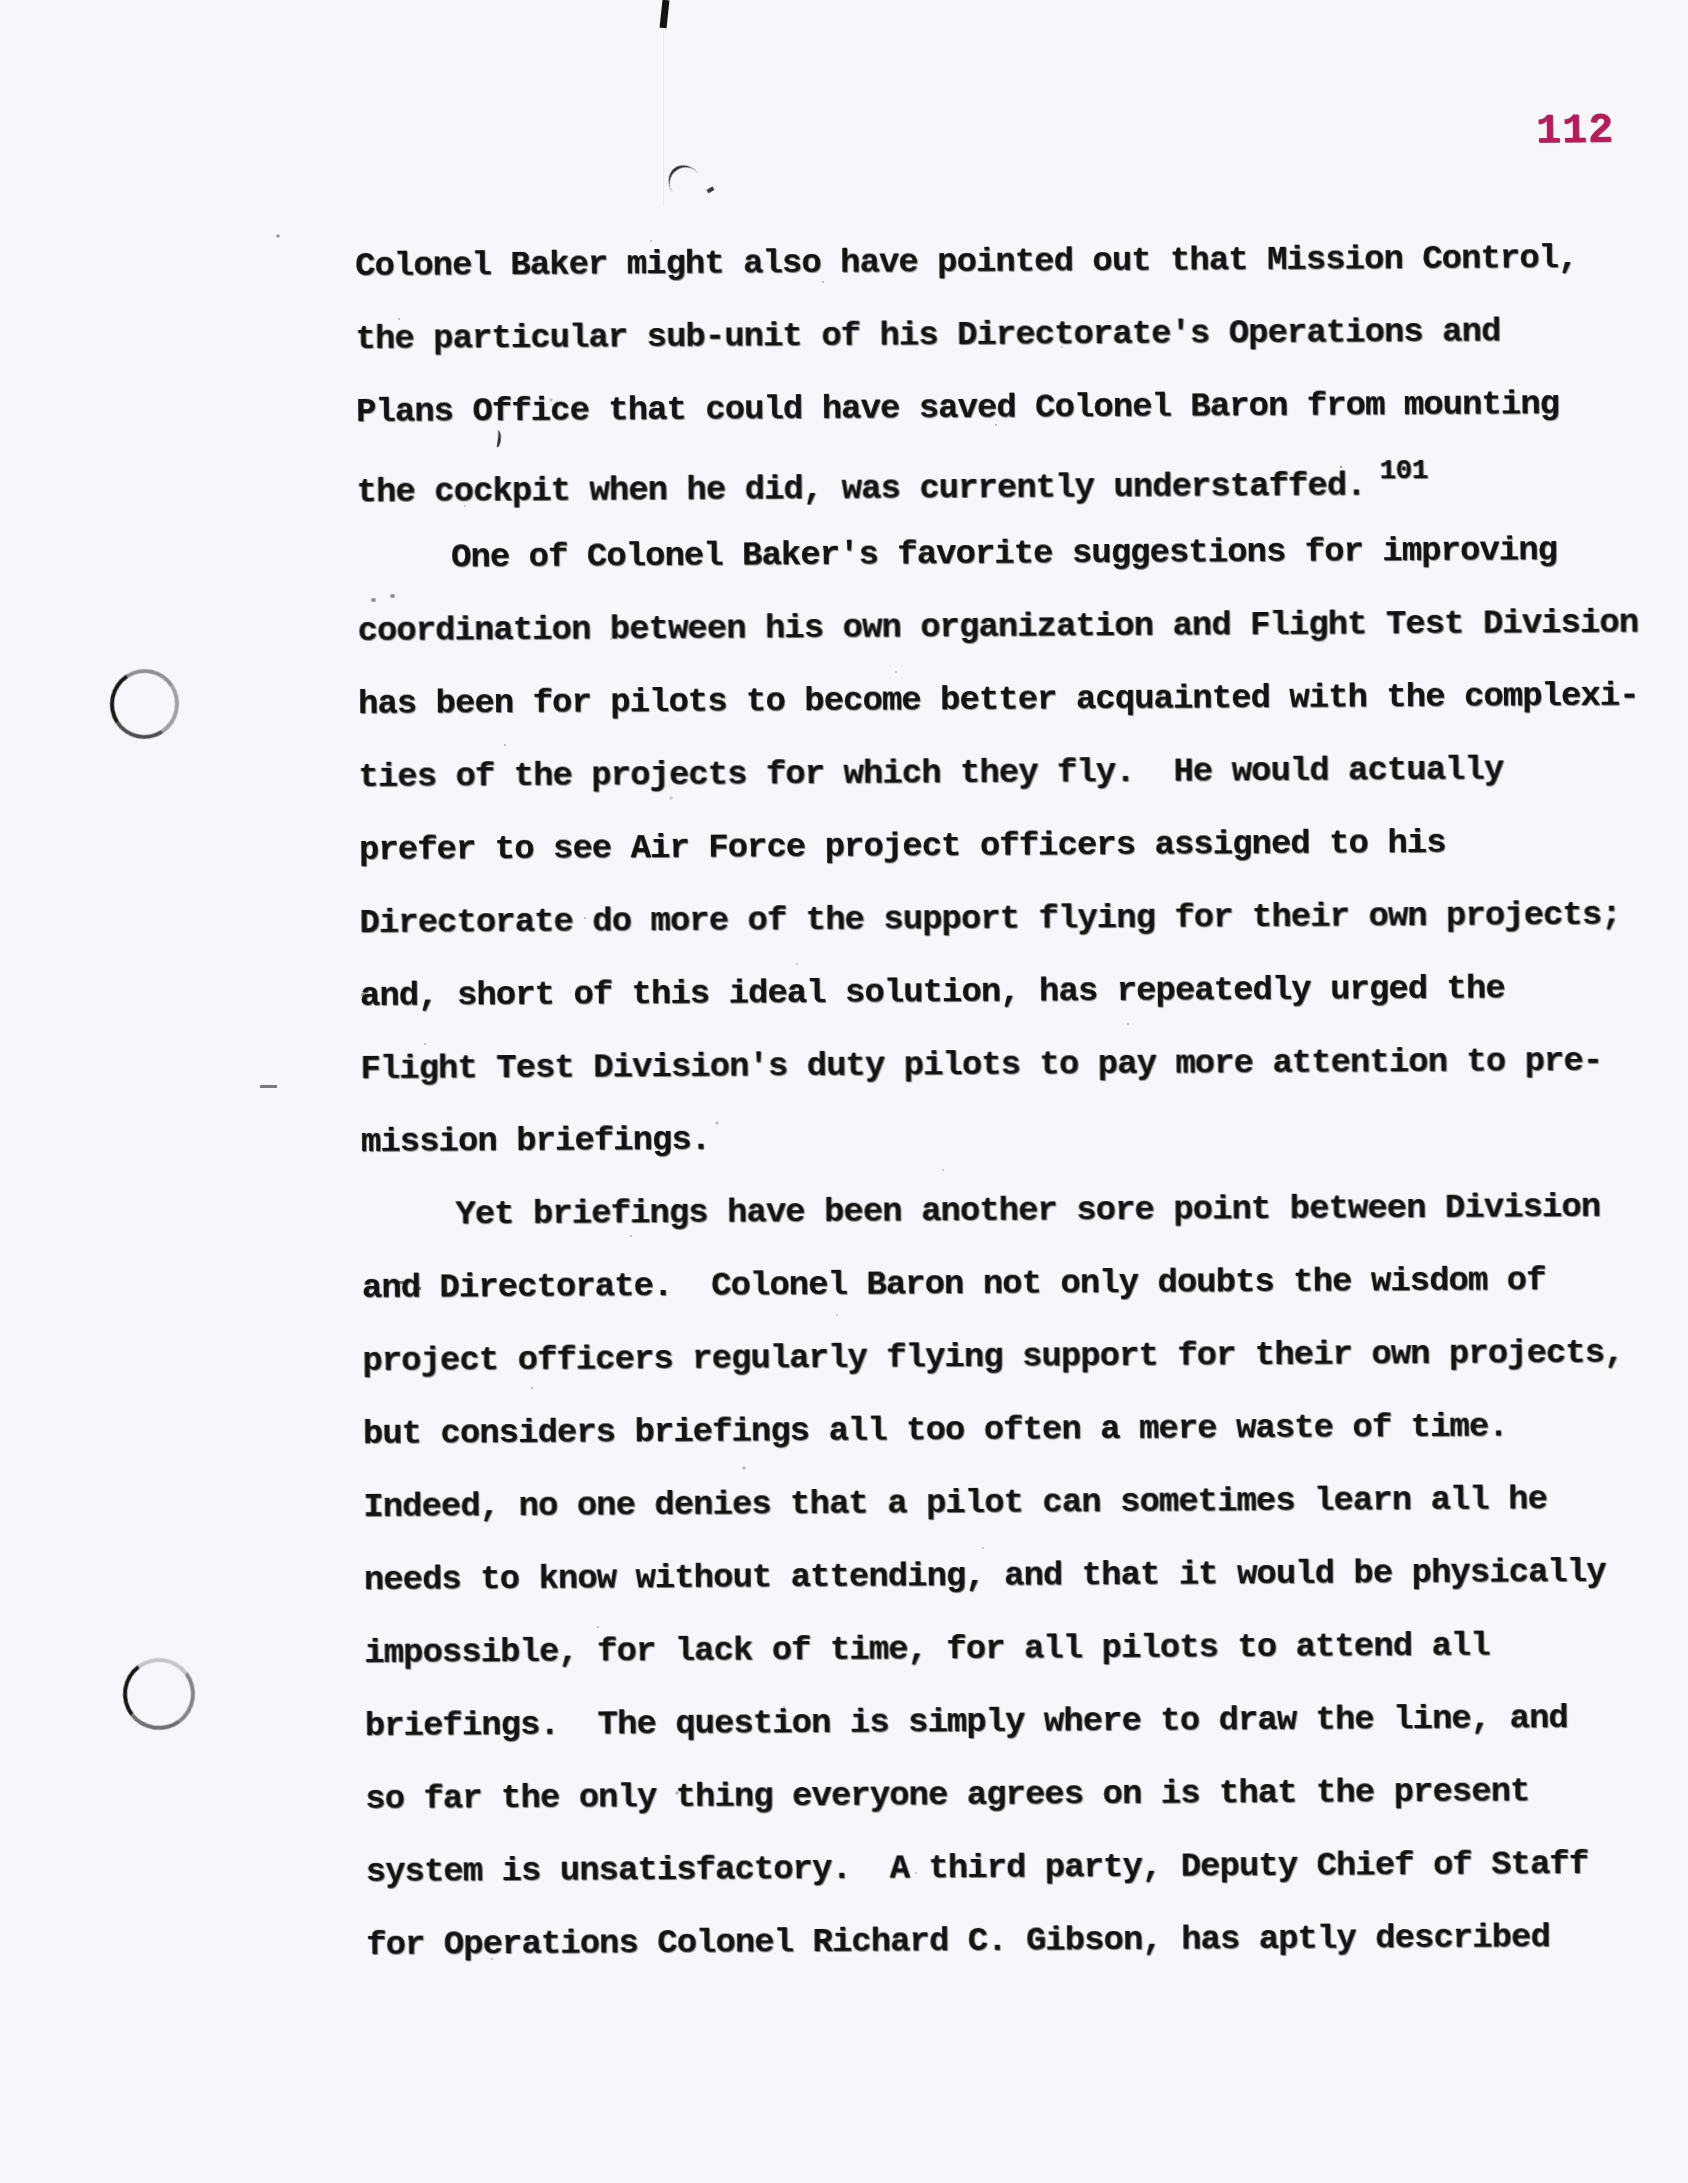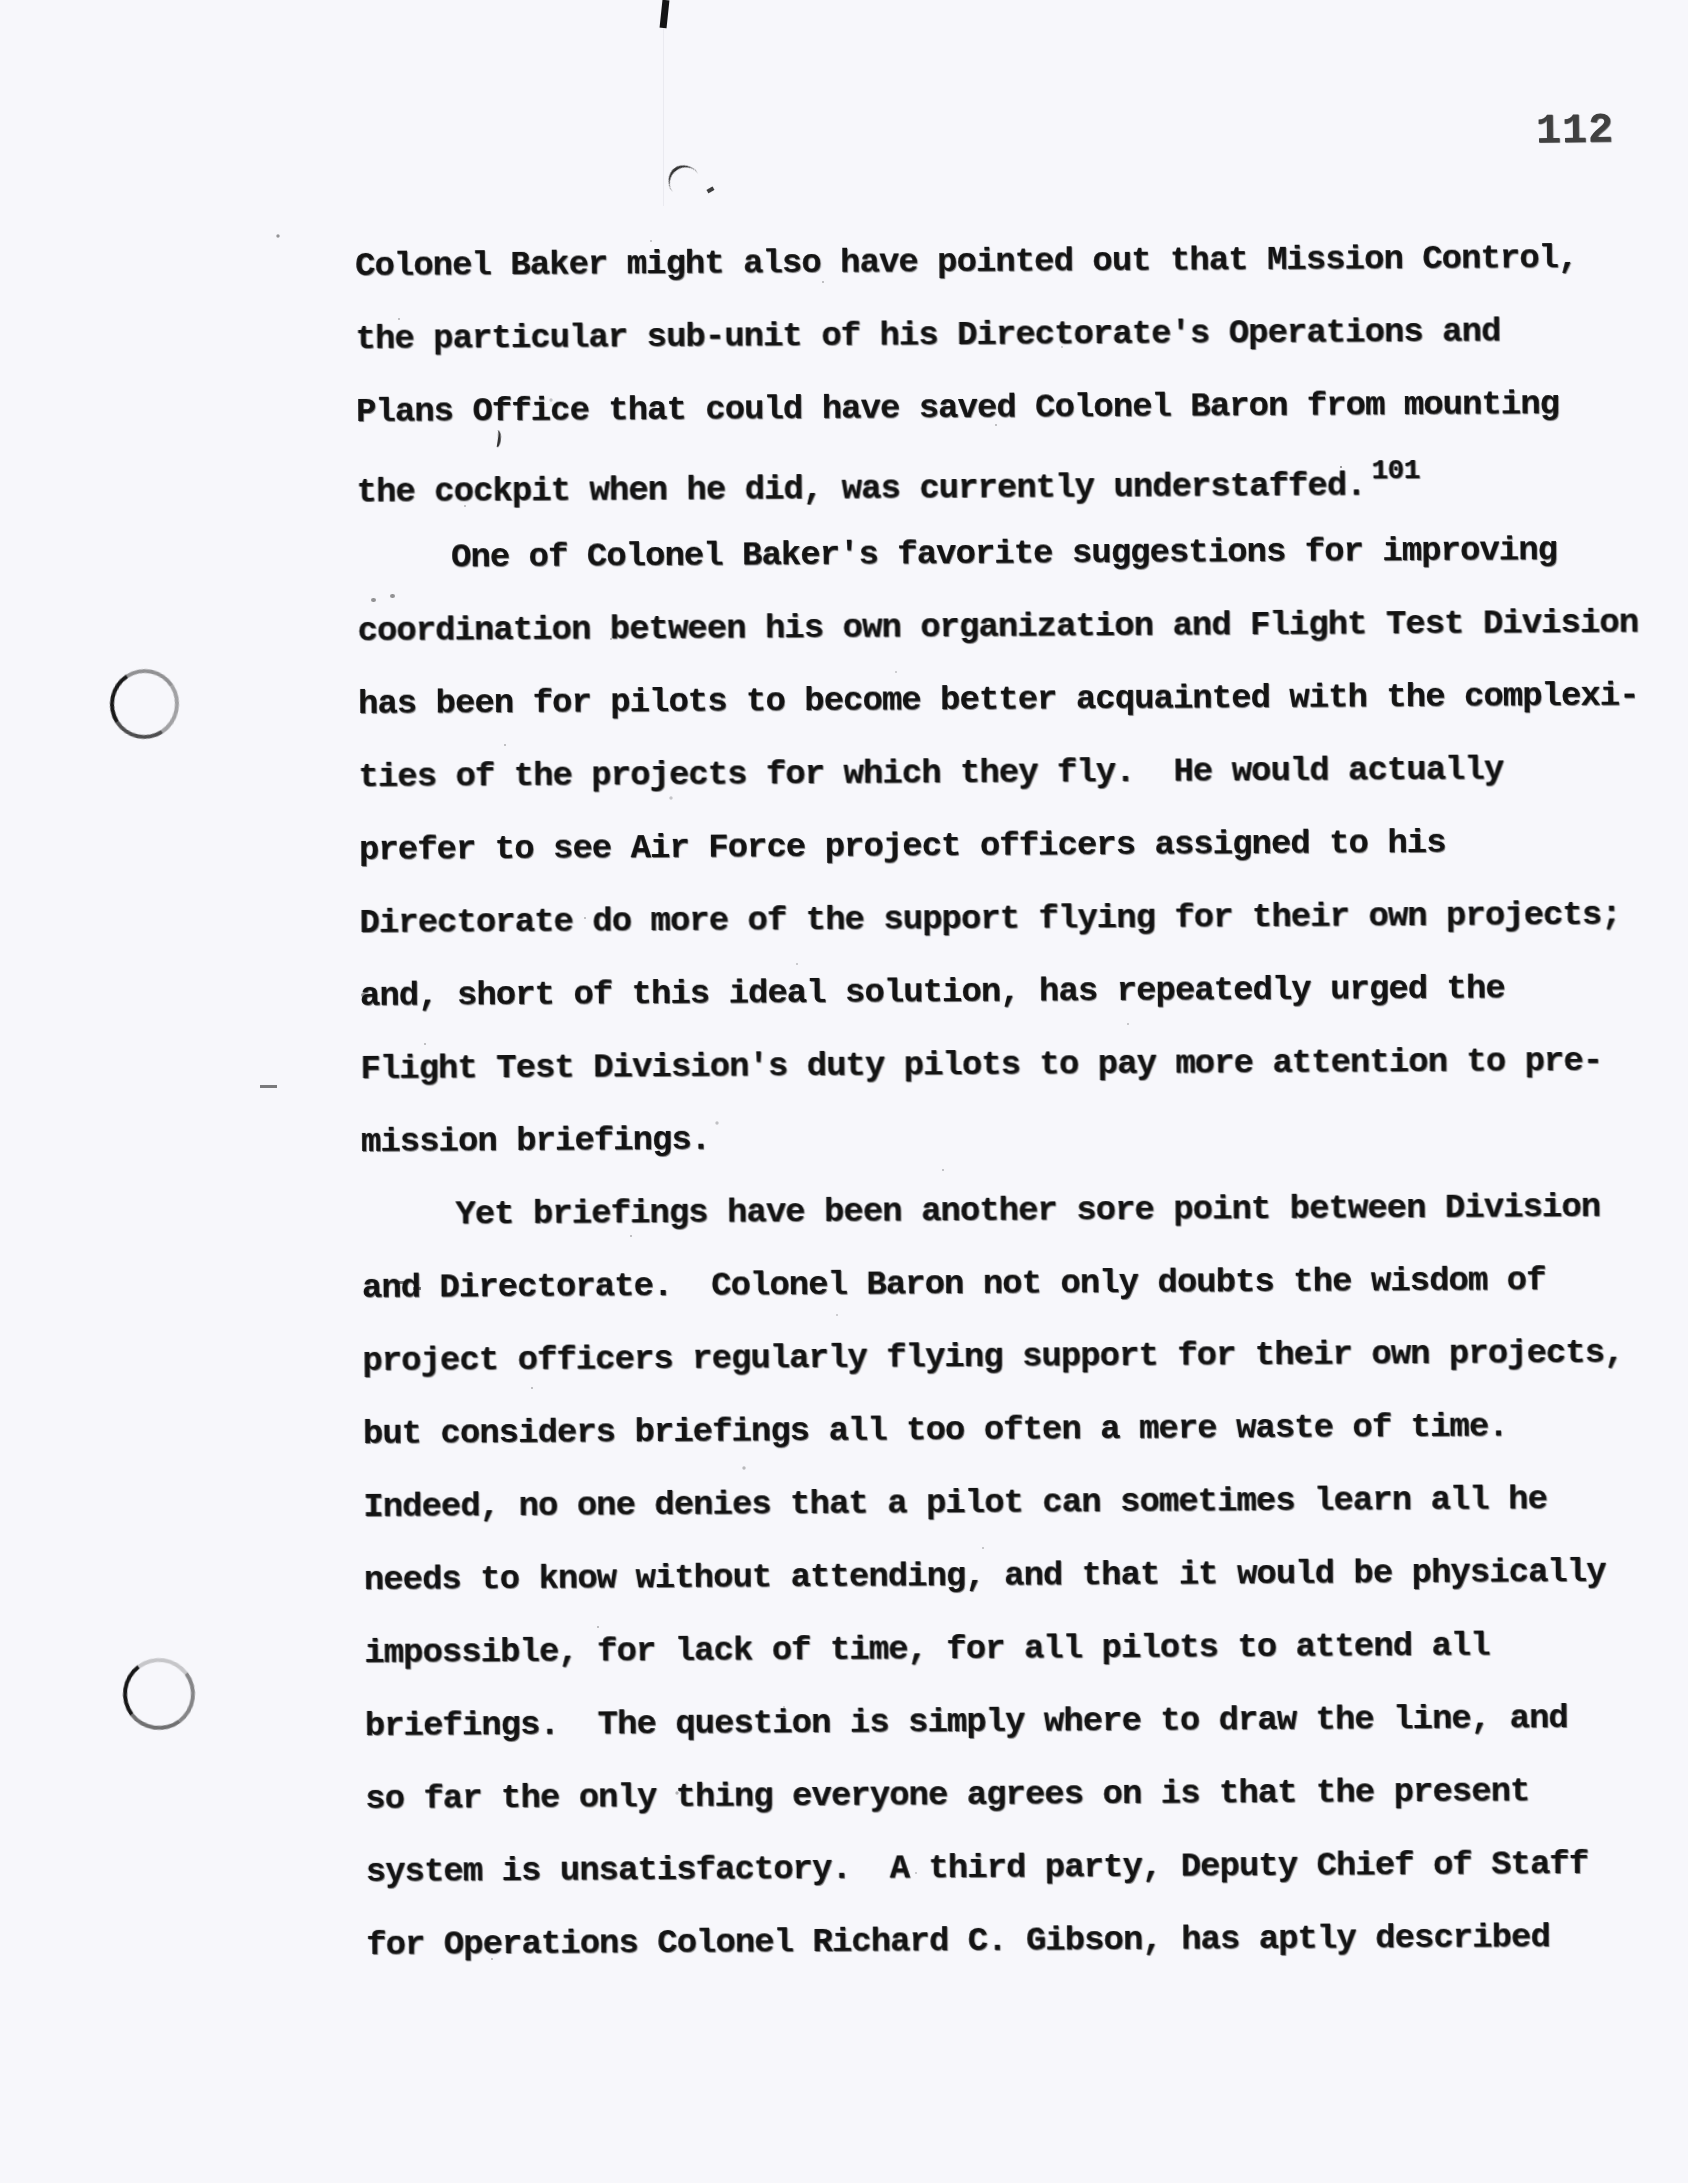--- a/index.html
+++ b/index.html
@@ -17,21 +17,21 @@
   .page {
     position: absolute;
     inset: 0;
   }
   .page-number {
     position: absolute;
     left: 1536px;
     top: 107px;
     font-size: 42px;
     font-weight: 700;
-    color: #404040;
+    color: #be185d;
     letter-spacing: 0.7px;
     text-shadow: 0.7px 0.7px 0.7px rgba(10,10,10,0.6);
     transform: rotate(-0.6deg);
   }
   .text-block {
     position: absolute;
     left: 355px;
     top: 247px;
     width: 1333px;
     color: #131313;
@@ -49,21 +49,21 @@
   }
   .line.indent {
     padding-left: 94px;
   }
   sup.footnote {
     font-size: 28px;
     vertical-align: super;
     letter-spacing: -0.7px;
     position: relative;
     top: -4px;
-    left: 6px;
+    left: 14px;
   }
   
   .ring {
     position: absolute;
     border-radius: 50%;
     filter: blur(0.4px);
   }
   .ring.r1 {
     left: 110px;
     top: 669px;

